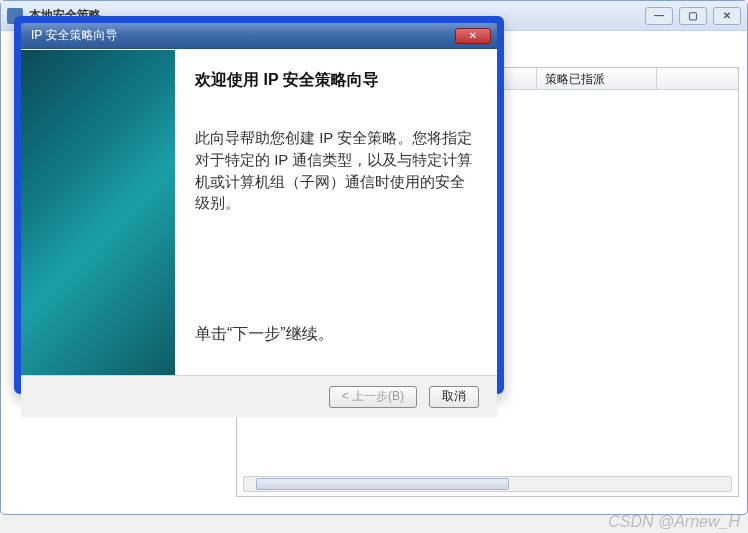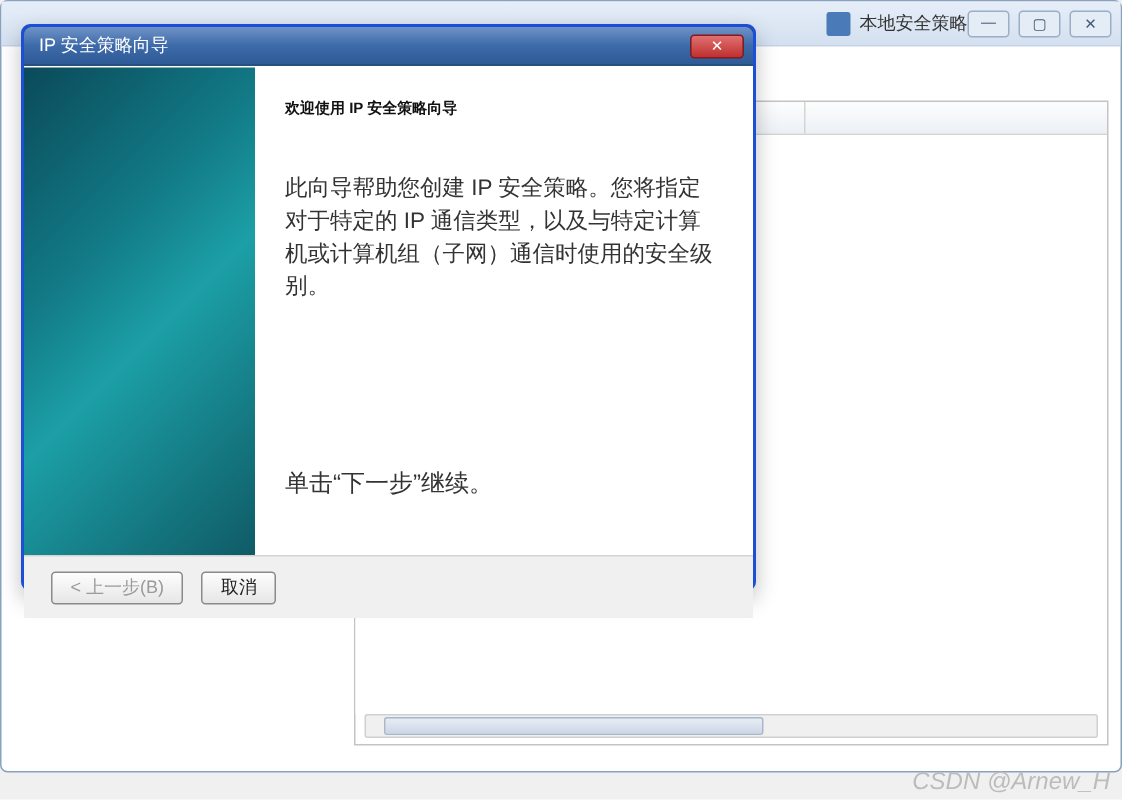--- a/index.html
+++ b/index.html
@@ -14,22 +14,23 @@
 .main-window {
   position: absolute; left: 0; top: 0; width: 748px; height: 515px;
   background: #fff;
   border: 1px solid #8aa0c0;
   border-radius: 5px;
 }
 .title-bar {
   height: 30px;
   background: linear-gradient(#e6eef8, #d4e0f0);
   border-bottom: 1px solid #c4d4e8;
-  display: flex; align-items: center; justify-content: flex-end;
+  display: flex; align-items: center; justify-content: space-between;
   padding: 4px 6px;
+  font-weight: bold;
 }
 .title-left { display: flex; align-items: center; gap: 6px; }
 .app-icon { width: 16px; height: 16px; background: #4a7ab8; border-radius: 2px; }
 .title-text { color: #333; font-size: 12px; }
 .window-controls {
   display: flex; gap: 6px;
 }
 .wc-btn {
   width: 28px; height: 18px;
   border: 1px solid #9aaec8; border-radius: 3px;
@@ -57,23 +58,23 @@
   background: #f0f0f0; border: 1px solid #d0d0d0; border-radius: 2px;
 }
 .hscroll .thumb {
   position: absolute; left: 12px; width: 52%; top: 1px; bottom: 1px;
   background: linear-gradient(#e8edf4,#cbd7e6); border: 1px solid #a8b8cc; border-radius: 2px;
 }
 
 
 .wizard {
   position: absolute; left: 14px; top: 16px; width: 490px; height: 378px;
-  border: 2px solid #1d4ed8;
+  border: 7px solid #1d4ed8;
   border-radius: 6px;
-  background: #0c4a6e;
+  background: #737373;
   box-shadow: 0 6px 14px rgba(0,0,0,0.25);
   z-index: 10;
 }
 .wizard-titlebar {
   height: 26px;
   background: linear-gradient(#6f93c7, #3d6aa9 50%, #2e5a96);
   border-bottom: 1px solid #2c4f7c;
   border-radius: 5px 5px 0 0;
   display: flex; align-items: center; justify-content: space-between;
   padding: 0 6px 0 10px; color: #fff; font-size: 12px;
@@ -89,27 +90,27 @@
   display: flex; height: 326px; background: #fff;
   border-top: 1px solid #fff;
 }
 .side-panel {
   width: 154px; height: 100%;
   background: linear-gradient(135deg, #0b4a5a 0%, #127a86 35%, #1c9fa6 55%, #0f5b66 100%);
 }
 .right-panel {
   flex: 1; padding: 20px 22px 10px 20px; position: relative;
 }
-.wiz-heading { font-size: 10px; font-weight: bold; color: #111; margin-bottom: 36px; }
+.wiz-heading { font-size: 16px; font-weight: bold; color: #111; margin-bottom: 36px; }
 .wiz-text { font-size: 15px; color: #333; line-height: 1.45; }
 .wiz-continue { margin-top: 110px; font-size: 16px; color: #333; }
 .wizard-footer {
   height: 42px; background: #f0f0f0;
   border-top: 1px solid #d4d4d4;
-  display: flex; align-items: center; 
+  display: flex; align-items: center; justify-content: flex-end;
   gap: 12px; padding: 0 18px;
 }
 .btn {
   height: 22px; padding: 0 12px;
   background: linear-gradient(#fdfdfd,#e6e6e6);
   border: 1px solid #8a8a8a; border-radius: 3px;
   font-size: 12px; color: #222; cursor: pointer;
   display: inline-flex; align-items: center;
 }
 .btn[disabled] { color: #9a9a9a; cursor: default; }
@@ -131,20 +132,21 @@
     <div class="window-controls">
       <div class="wc-btn">—</div>
       <div class="wc-btn">▢</div>
       <div class="wc-btn">✕</div>
     </div>
   </div>
 
   <div class="content-area">
     <div class="col-headers">
       <div class="col-h ch-spacer"></div>
+      <div class="col-h ch1">策略已指派</div>
     </div>
     <div class="body-area">
       <span>显示的项目。</span>
     </div>
     <div class="hscroll">
       <div class="thumb"></div>
     </div>
   </div>
 </div>
 

